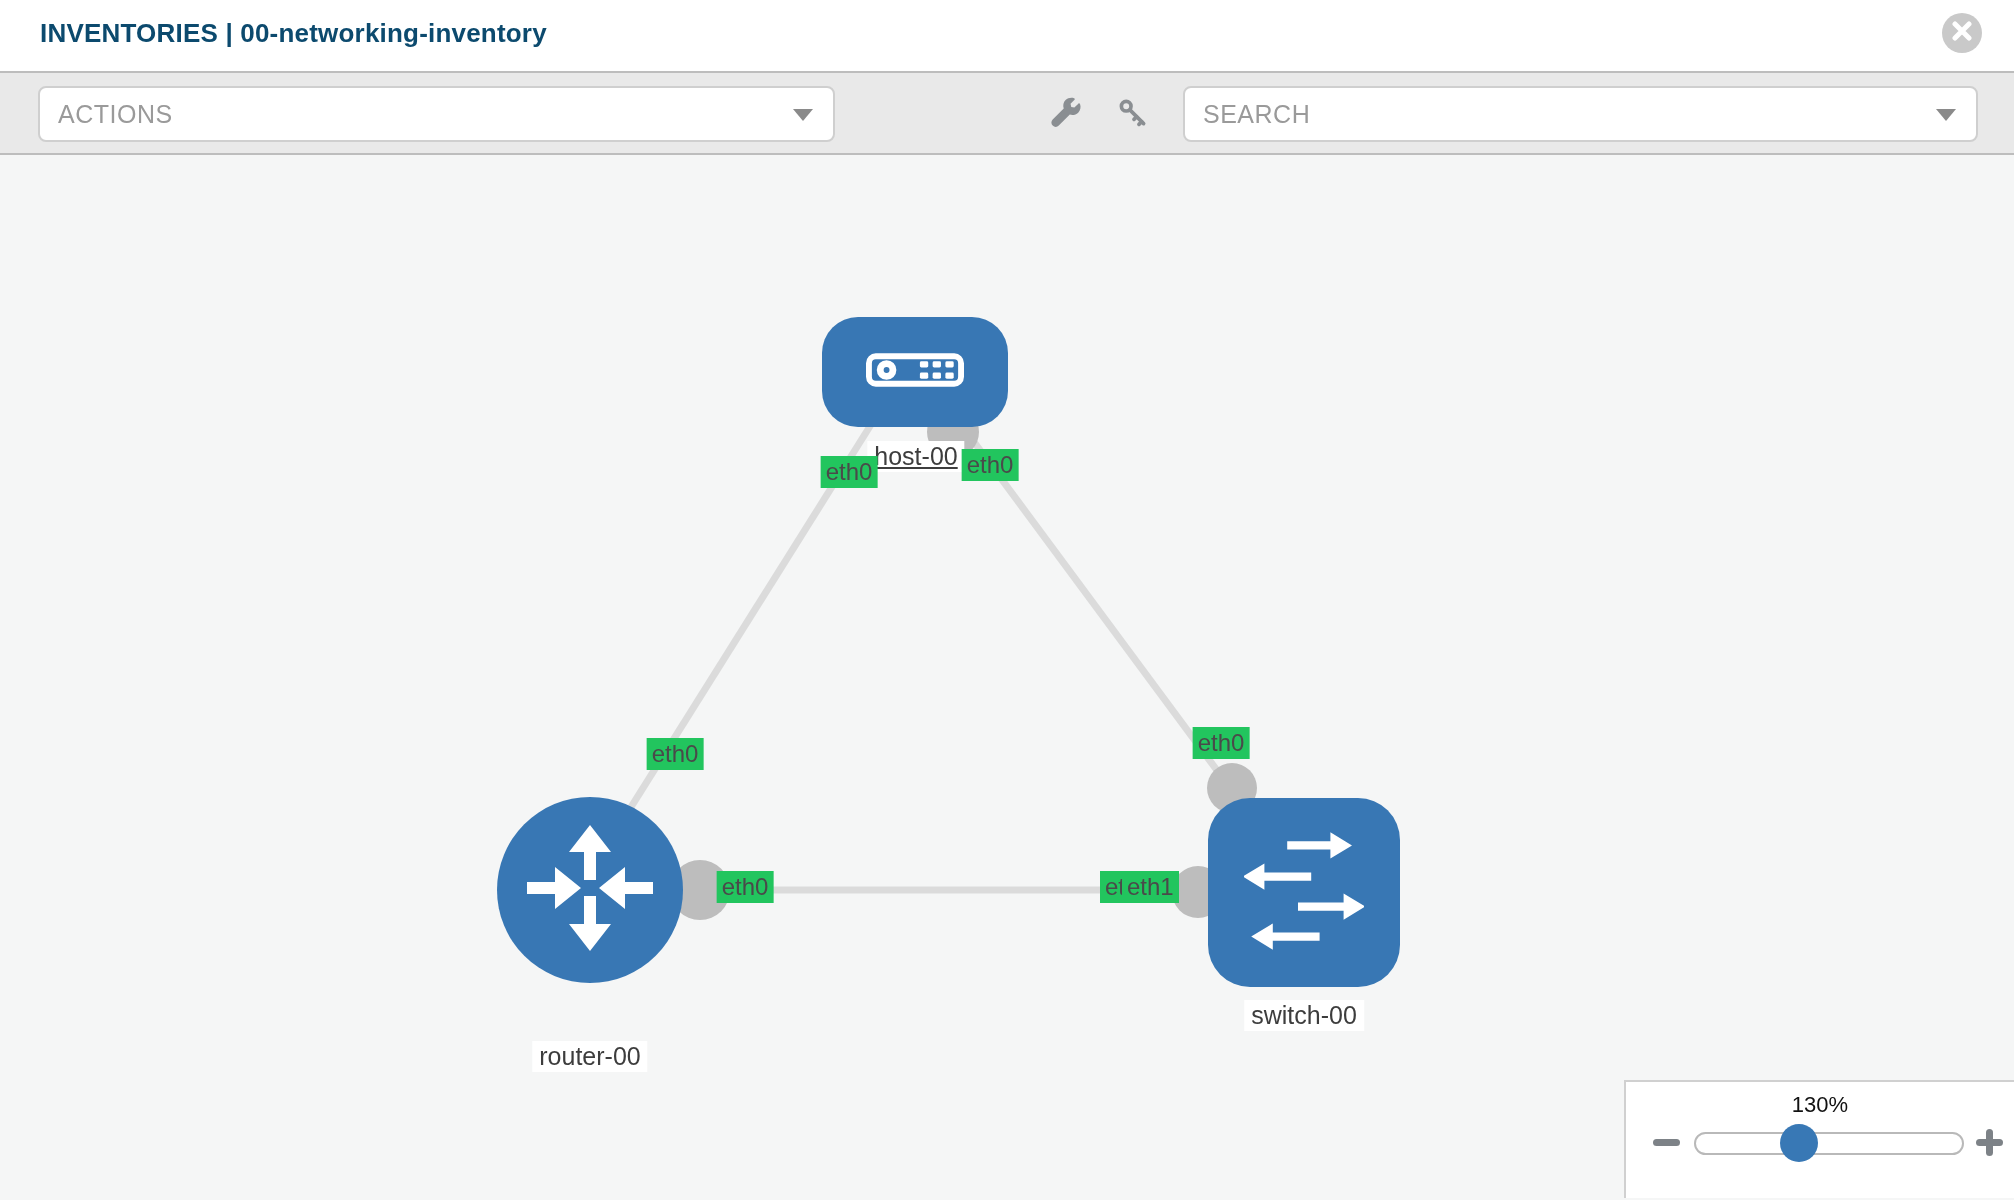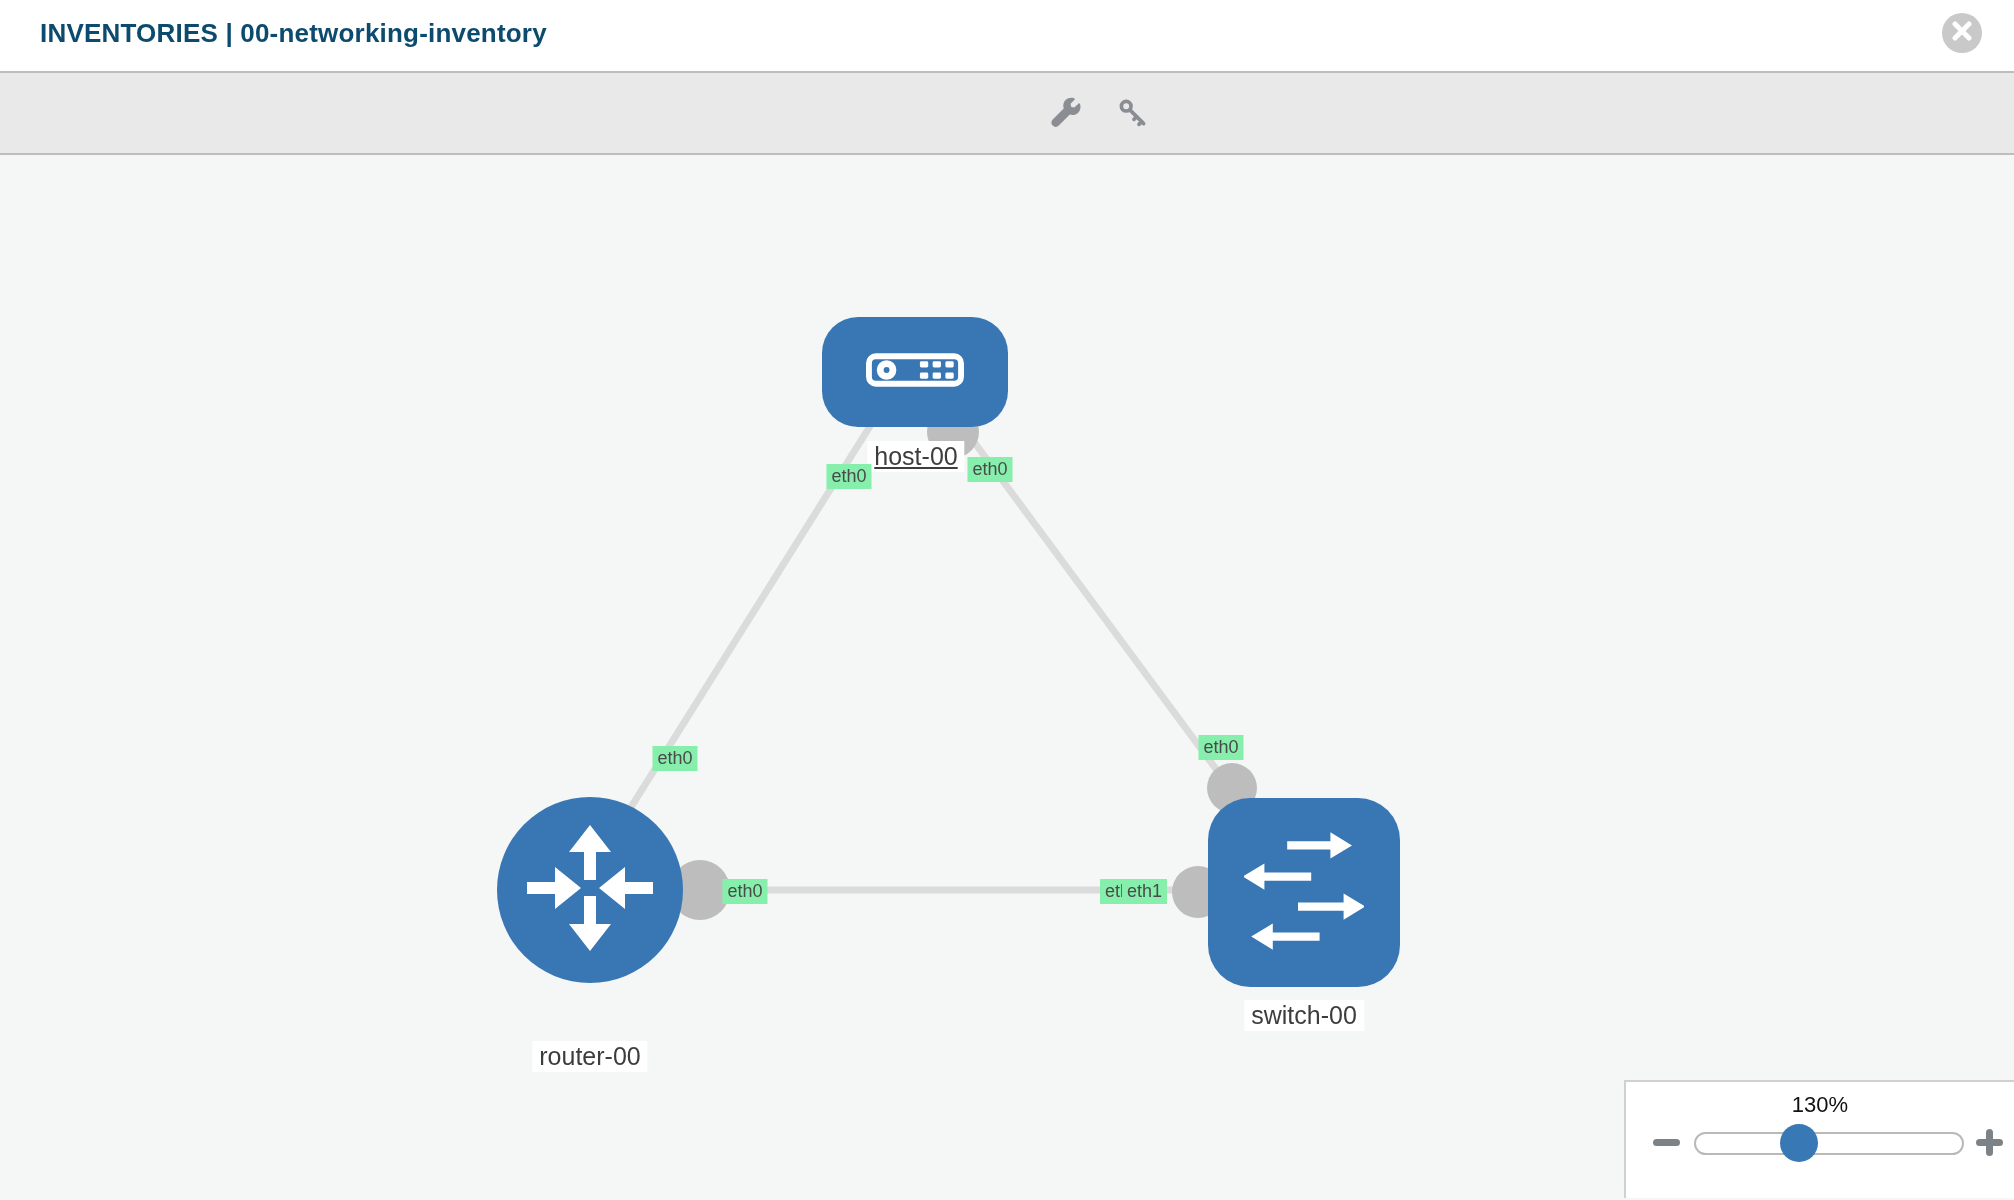--- a/index.html
+++ b/index.html
@@ -30,22 +30,22 @@
   .canvas { position:relative; width:2014px; height:1043px; background:#f5f6f6; overflow:hidden; }
   .edges-svg { position:absolute; left:0; top:0; }
 
   .node { position:absolute; background:#3877b4; display:flex; align-items:center; justify-content:center; cursor:pointer; }
   .node-host { left:822px; top:162px; width:186px; height:110px; border-radius:36px; }
   .node-router { left:497px; top:642px; width:186px; height:186px; border-radius:50%; }
   .node-switch { left:1208px; top:643px; width:192px; height:189px; border-radius:42px; }
 
   .node-label { position:absolute; transform:translateX(-50%); background:#ffffff; color:#3d3d3d;
     font-size:25px; padding:1px 7px; white-space:nowrap; }
-  .if-label { position:absolute; background:#86efac; color:#4a4a4a; font-size:18px;
-    padding:2px 5px; white-space:nowrap;margin-top:8px; }
+  .if-label { position:absolute; background:#22c55e; color:#4a4a4a; font-size:24px;
+    padding:2px 5px; white-space:nowrap; }
   .center-x { transform:translateX(-50%); }
 
   
   .zoom-panel { position:absolute; right:-2px; bottom:-2px; width:392px; height:120px;
     background:#ffffff; border:2px solid #d0d0d0; }
   .zoom-level { position:absolute; left:0; right:0; top:10px; text-align:center; font-size:22px; color:#111111; }
   .zoom-minus { position:absolute; left:27px; top:57px; width:27px; height:7px; border-radius:4px;
     background:#7d8287; cursor:pointer; }
   .zoom-plus { position:absolute; left:350px; top:47px; width:27px; height:27px; cursor:pointer; }
   .zoom-plus .h { position:absolute; left:0; top:10px; width:27px; height:7px; border-radius:4px; background:#7d8287; }
@@ -63,20 +63,24 @@
   <div class="close-btn">
     <span>
       <svg width="20" height="20" viewBox="0 0 20 20">
         <path d="M3 3 L17 17 M17 3 L3 17" stroke="#ffffff" stroke-width="5" stroke-linecap="round"></path>
       </svg>
     </span>
   </div>
 </div>
 
 <div class="toolbar">
+  <div class="dd-box actions-box">
+    <span class="dd-text">ACTIONS</span>
+    <span class="caret"></span>
+  </div>
 
   <div class="tool-icon wrench-pos">
     <span>
       <svg width="34" height="34" viewBox="0 0 24 24">
         <path fill="#8a8e92" d="M21.9 5.7c-.2-.5-.8-.7-1.2-.3l-2.8 2.8-2.2-.5-.5-2.2 2.8-2.8c.4-.4.2-1-.3-1.2-2-.7-4.4-.2-6 1.4-1.6 1.6-2 3.9-1.3 5.9L2.6 16.6c-1.2 1.2-1.2 3.1 0 4.3 1.2 1.2 3.1 1.2 4.3 0l7.8-7.8c2 .7 4.3.2 5.9-1.3 1.6-1.6 2.1-4.1 1.3-6.1z"></path>
       </svg>
     </span>
   </div>
 
   <div class="tool-icon key-pos">
@@ -85,20 +89,24 @@
         <g stroke="#8a8e92" fill="none" stroke-width="2.6" stroke-linecap="round">
           <circle cx="7.2" cy="7.2" r="3.4"></circle>
           <path d="M9.8 9.8 L19.5 19.5"></path>
           <path d="M14.6 14.6 l-1.9 1.9"></path>
           <path d="M18.1 18.1 l-1.9 1.9"></path>
         </g>
       </svg>
     </span>
   </div>
 
+  <div class="dd-box search-box">
+    <span class="dd-text">SEARCH</span>
+    <span class="caret"></span>
+  </div>
 </div>
 
 <div class="canvas">
 
   <svg class="edges-svg" width="2014" height="1043">
 
     <line x1="872" y1="268" x2="606" y2="692" stroke="#dbdbdb" stroke-width="7"></line>
     <line x1="960" y1="268" x2="1233" y2="637" stroke="#dbdbdb" stroke-width="7"></line>
     <line x1="660" y1="735" x2="1230" y2="735" stroke="#dbdbdb" stroke-width="7"></line>
 

